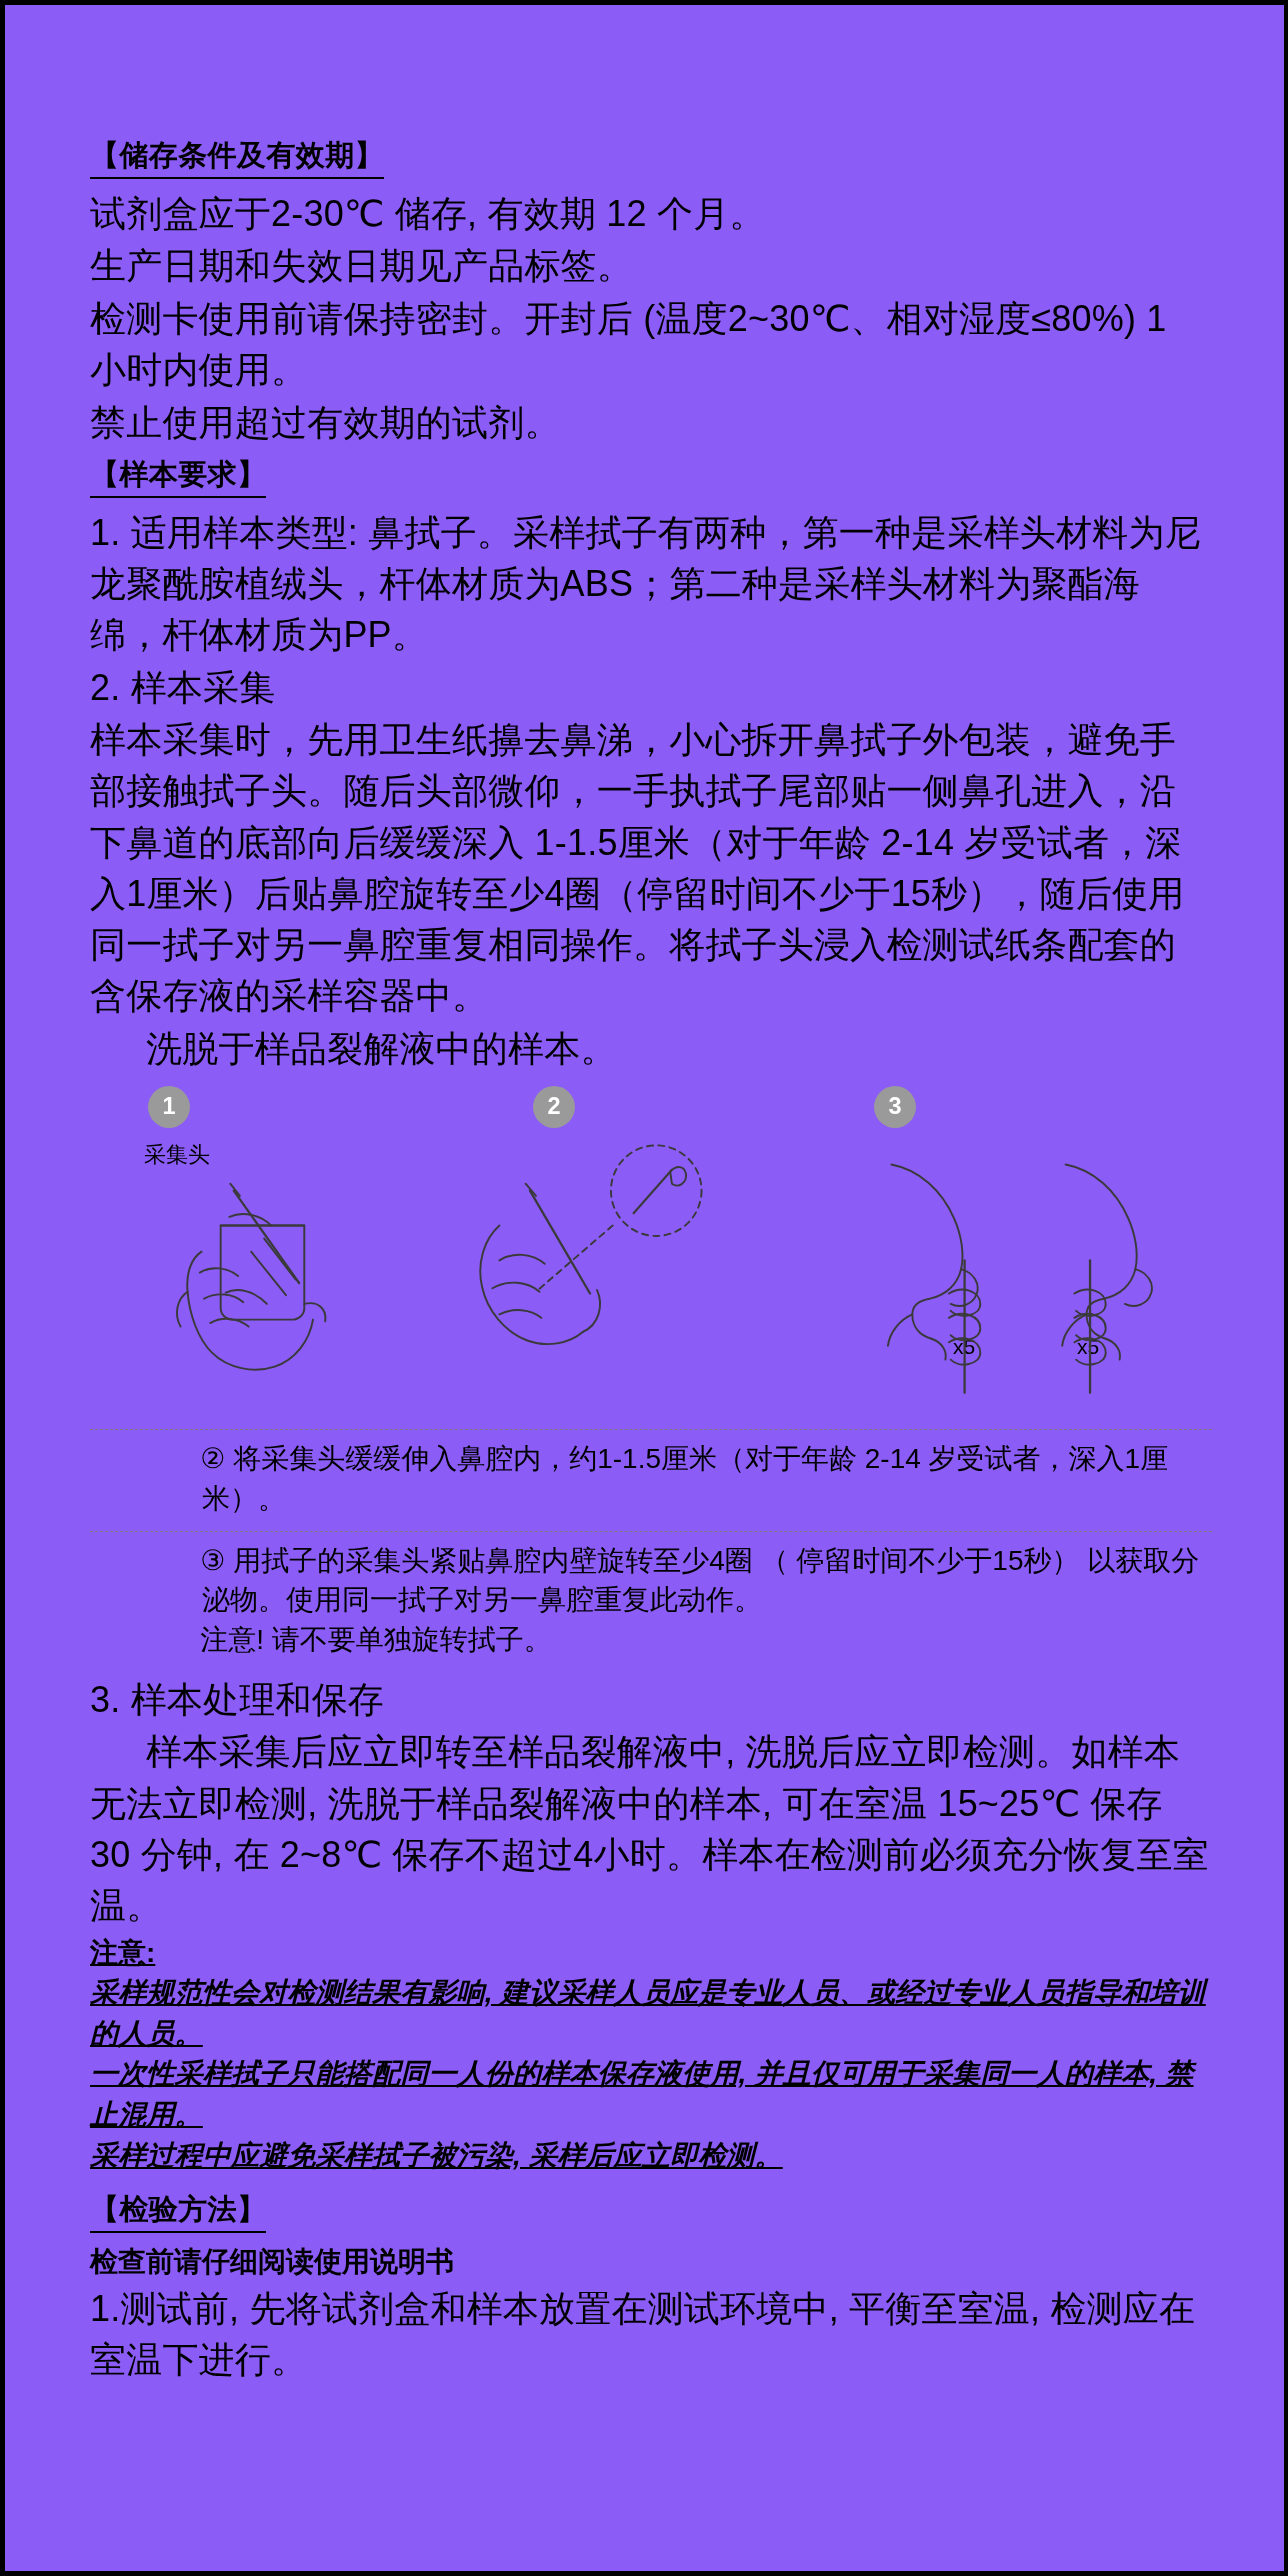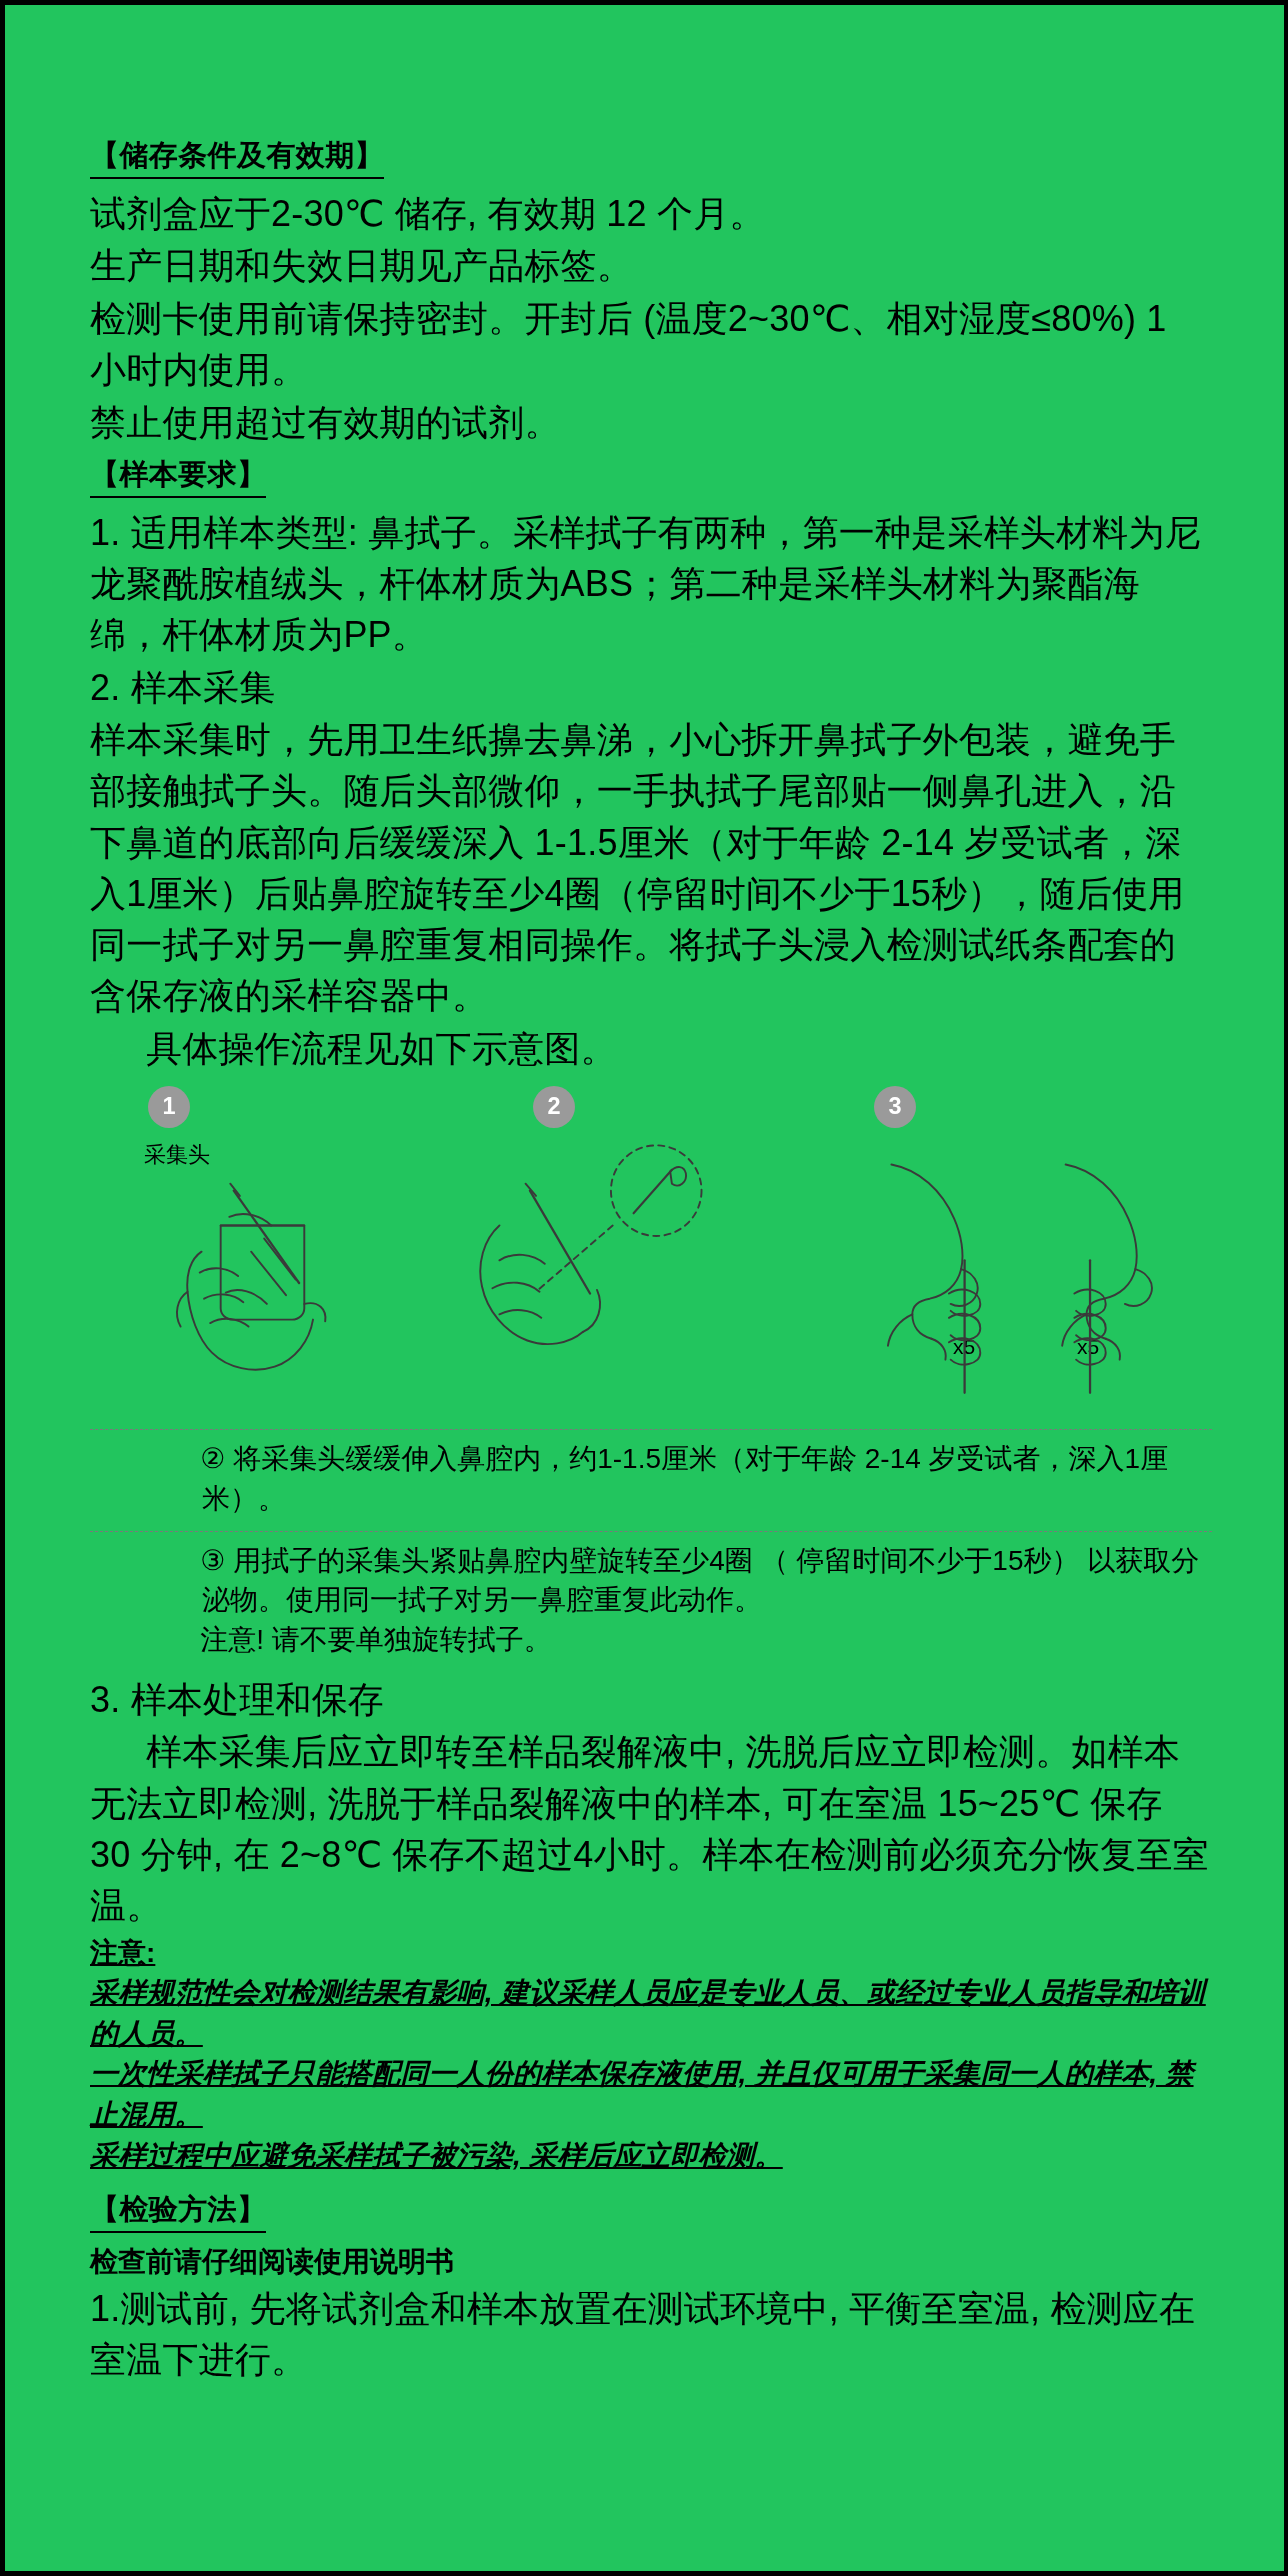--- a/index.html
+++ b/index.html
@@ -15,21 +15,21 @@
     position: relative;
     overflow: hidden;
   }
   .page {
     position: absolute;
     left: 0; top: 0;
     width: 1289px;
     height: 2576px;
     box-sizing: border-box;
     border: 5.2px solid #000;
-    background: #22c55e;
+    background: #8b5cf6;
     padding-left: 11px;
   }
   .content {
     position: absolute;
     left: 85px;
     top: 131px;
     width: 1122px;
   }
   .section-head {
     font-size: 29px;
@@ -134,21 +134,21 @@
     <p class="body">检测卡使用前请保持密封。开封后 (温度2~30℃、相对湿度≤80%) 1 小时内使用。</p>
     <p class="body">禁止使用超过有效期的试剂。</p>
 
     <div class="small-gap"></div>
 
     
     <div class="section-head boxed">【样本要求】</div>
     <p class="body">1. 适用样本类型: 鼻拭子。采样拭子有两种，第一种是采样头材料为尼龙聚酰胺植绒头，杆体材质为ABS；第二种是采样头材料为聚酯海绵，杆体材质为PP。</p>
     <p class="body">2. 样本采集</p>
     <p class="body">样本采集时，先用卫生纸擤去鼻涕，小心拆开鼻拭子外包装，避免手部接触拭子头。随后头部微仰，一手执拭子尾部贴一侧鼻孔进入，沿下鼻道的底部向后缓缓深入 1-1.5厘米（对于年龄 2-14 岁受试者，深入1厘米）后贴鼻腔旋转至少4圈（停留时间不少于15秒），随后使用同一拭子对另一鼻腔重复相同操作。将拭子头浸入检测试纸条配套的含保存液的采样容器中。</p>
-    <p class="body indent">具体操作流程见如下示意图。</p>
+    <p class="body indent">洗脱于样品裂解液中的样本。</p>
 
     
     <div class="figure">
       <div class="step-badge" style="left:58px; top:0px;">1</div>
       <div class="step-badge" style="left:443px; top:0px;">2</div>
       <div class="step-badge" style="left:784px; top:0px;">3</div>
 
       <div class="fig-label" style="left:54px; top:54px;">采集头</div>
 
       <div class="fig-x5" style="left:863px; top:249px;">x5</div>

